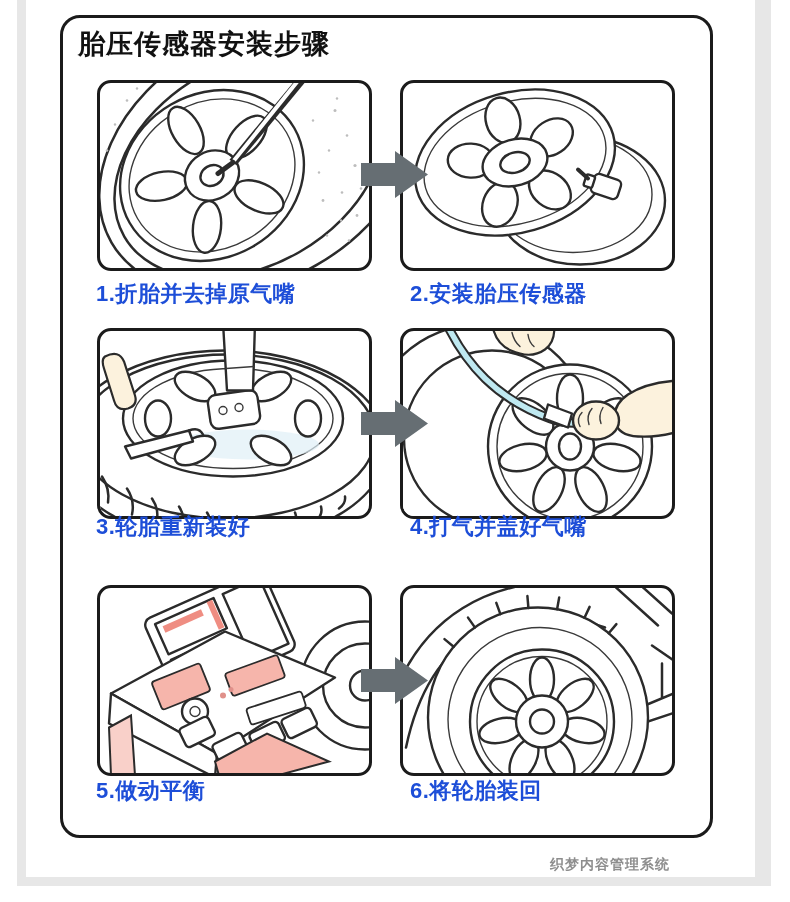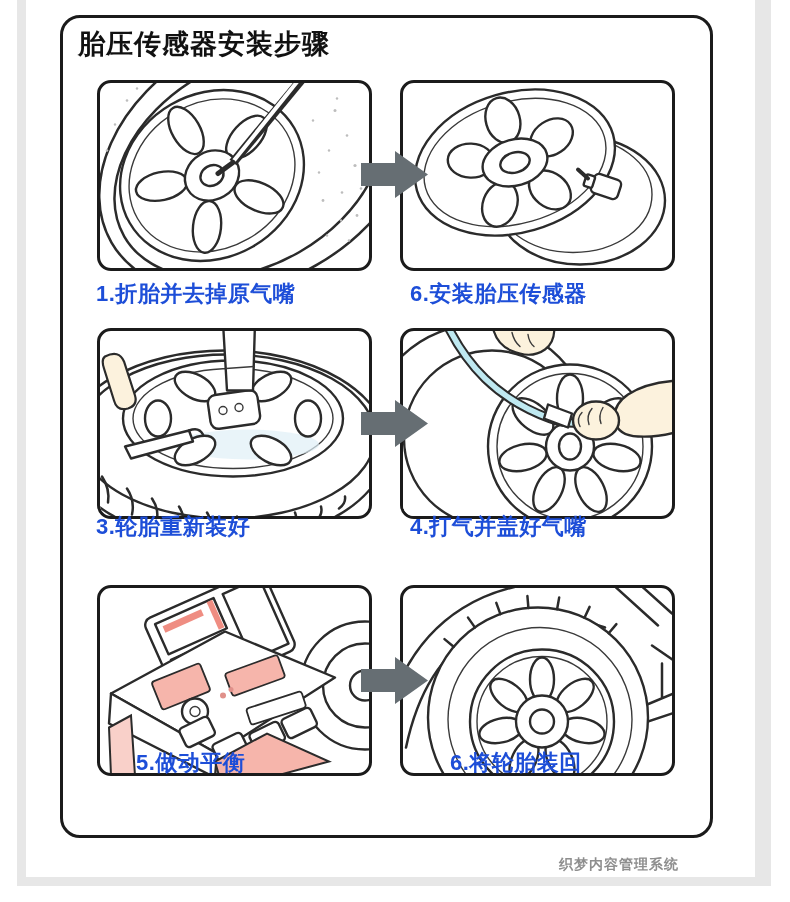--- a/index.html
+++ b/index.html
@@ -1,19 +1,18 @@
 <!DOCTYPE html>
 <html><head>
 <meta charset="utf-8">
 <style>
   html,body{margin:0;padding:0;background:#fff;}
   #stage{
     position:relative;width:772px;height:902px;background:#ffffff;overflow:hidden;
     font-family:"Liberation Sans","DejaVu Sans",sans-serif;
-    padding-left:9px;
   }
   .edge-strip{position:absolute;background:#e7e7e7;}
   #edge-left{left:17px;top:0;width:9px;height:886px;}
   #edge-right{left:755px;top:0;width:16px;height:886px;}
   #edge-bottom{left:17px;top:877px;width:754px;height:9px;}
   #card{
     position:absolute;left:60px;top:15px;width:653px;height:823px;
     border:3px solid #1b1b1b;border-radius:20px;background:#fff;box-sizing:border-box;
   }
   #title{
@@ -25,21 +24,21 @@
     border-radius:14px;background:#fff;box-sizing:border-box;overflow:hidden;
   }
   .panel svg{position:absolute;left:-3px;top:-3px;width:275px;height:191px;display:block;}
   .p-c1{left:97px;}  .p-c2{left:400px;}
   .p-r1{top:80px;}   .p-r2{top:328px;}  .p-r3{top:585px;}
   .caption{
     position:absolute;font-size:22px;font-weight:700;color:#1d4ed8;
     letter-spacing:0.5px;white-space:nowrap;
   }
   .cap-c1{left:96px;} .cap-c2{left:410px;}
-  .cap-r1{top:279px;} .cap-r2{top:512px;} .cap-r3{top:748px;margin-left:40px;}
+  .cap-r1{top:279px;} .cap-r2{top:512px;} .cap-r3{top:776px;}
   .arrow{position:absolute;left:361px;width:68px;height:47px;z-index:5;}
   .arr-r1{top:151px;} .arr-r2{top:400px;} .arr-r3{top:657px;}
   #watermark{
     position:absolute;right:2px;top:857px;width:220px;text-align:left;
     color:#8e8e8e;font-weight:700;text-shadow:1px 1px 0 #ffffff;line-height:1.1;
   }
   #watermark .wm1{font-size:14px;letter-spacing:1px;}
   #watermark .wm2{font-size:12.5px;letter-spacing:2px;}
   .ln{fill:none;stroke:#2b2b2b;stroke-width:2.5;stroke-linecap:round;stroke-linejoin:round;}
   .lnthin{fill:none;stroke:#3a3a3a;stroke-width:1.4;stroke-linecap:round;}
@@ -265,21 +264,21 @@
     <polygon points="0,12 34,12 34,0 67,23.5 34,47 34,35 0,35" fill="#666e73"></polygon>
   </svg>
   <svg class="arrow arr-r2" viewBox="0 0 68 47">
     <polygon points="0,12 34,12 34,0 67,23.5 34,47 34,35 0,35" fill="#666e73"></polygon>
   </svg>
   <svg class="arrow arr-r3" viewBox="0 0 68 47">
     <polygon points="0,12 34,12 34,0 67,23.5 34,47 34,35 0,35" fill="#666e73"></polygon>
   </svg>
 
   <div class="caption cap-c1 cap-r1">1.折胎并去掉原气嘴</div>
-  <div class="caption cap-c2 cap-r1">6.安装胎压传感器</div>
+  <div class="caption cap-c2 cap-r1">2.安装胎压传感器</div>
   <div class="caption cap-c1 cap-r2">3.轮胎重新装好</div>
   <div class="caption cap-c2 cap-r2">4.打气并盖好气嘴</div>
   <div class="caption cap-c1 cap-r3">5.做动平衡</div>
   <div class="caption cap-c2 cap-r3">6.将轮胎装回</div>
 
   <div id="watermark">
     <div class="wm1">织梦内容管理系统</div>
   </div>
 </div>
 

